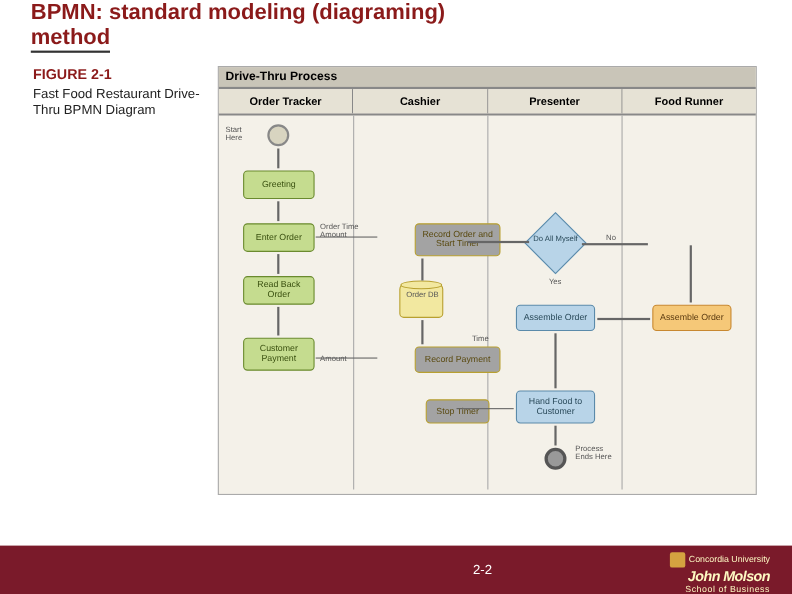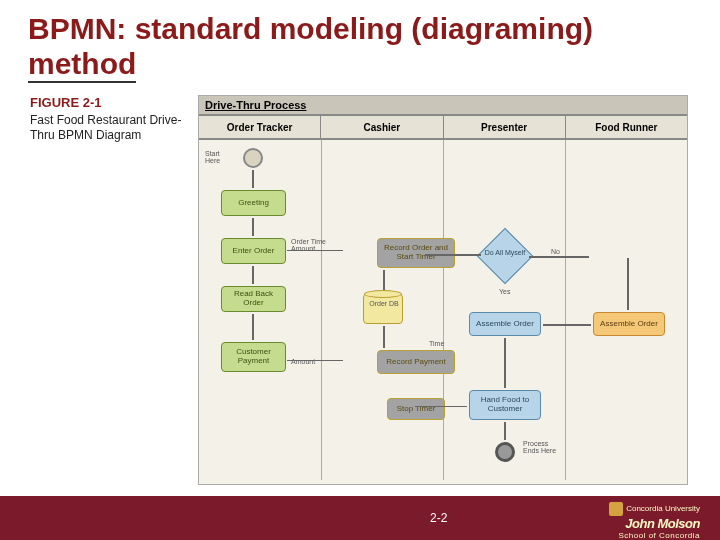--- a/index.html
+++ b/index.html
@@ -1,24 +1,24 @@
 <!DOCTYPE html>
 <html><head>
 <meta charset="utf-8">
 <style>
   * { box-sizing: border-box; margin: 0; padding: 0; }
   body { width: 720px; height: 540px; font-family: Arial, sans-serif; background: #fff; position: relative; overflow: hidden; }
-  .title { font-size: 30px; font-weight: bold; color: #8b1a1a; padding: 12px 28px 4px 28px; line-height: 1.15; }
+  .title { font-size: 20px; font-weight: bold; color: #8b1a1a; padding: 0 28px 4px 28px; line-height: 1.15; }
   .title .underline { border-bottom: 2px solid #333; display: inline-block; }
   .content { position: relative; padding: 6px 20px 0 30px; }
   .fig-label { position: absolute; left: 30px; top: 8px; width: 160px; }
   .fig-num { color: #8b1a1a; font-weight: bold; font-size: 13px; }
   .fig-cap { color: #222; font-weight: normal; font-size: 12px; margin-top: 3px; line-height: 1.25; }
   .diagram { position: absolute; left: 198px; top: 8px; width: 490px; height: 390px; border: 1px solid #aaa; background: #f4f1e9; }
-  .pool-header { background: #c9c5b8; border-bottom: 2px solid #888; font-size: 11px; padding: 3px 6px; font-weight: bold; text-decoration: underline; }
+  .pool-header { background: #c9c5b8; border-bottom: 2px solid #888; font-size: 11px; padding: 3px 6px; font-weight: bold; }
   .lanes-row { display: flex; height: 24px; border-bottom: 2px solid #888; }
   .lane-h { flex: 1; background: #e6e2d5; border-right: 1px solid #888; font-size: 10px; text-align: center; line-height: 24px; font-weight: bold; }
   .lane-h:last-child { border-right: none; }
   .swim { position: relative; height: 340px; }
   .lane-col { position: absolute; top: 0; bottom: 0; border-right: 1px solid #aaa; }
   .task { position: absolute; border: 1px solid; border-radius: 4px; font-size: 8px; text-align: center; display: flex; align-items: center; justify-content: center; padding: 3px; line-height: 1.1; }
   .task.green { background: #c5dc8f; border-color: #6a8a2e; color: #3a5010; }
   .task.yellow { background: #a3a3a3; border-color: #b8a030; color: #5a4a10; margin-left: 32px; }
   .task.blue { background: #b8d4e8; border-color: #5a8aaa; color: #2a4a5a; }
   .task.orange { background: #f5c878; border-color: #c88830; color: #5a3a10; }
@@ -113,15 +113,15 @@
   </div>
 </div>
 
 <div class="copyright">Copyright © 2015</div>
 
 <div class="footer">
   <div class="pagenum">2-2</div>
   <div class="logo">
     <div class="logo-top"><span class="logo-icon"></span><span>Concordia University</span></div>
     <div class="logo-main">John Molson</div>
-    <div class="logo-sub">School of Concordia</div>
+    <div class="logo-sub">School of Business</div>
   </div>
 </div>
 
 </body></html>

